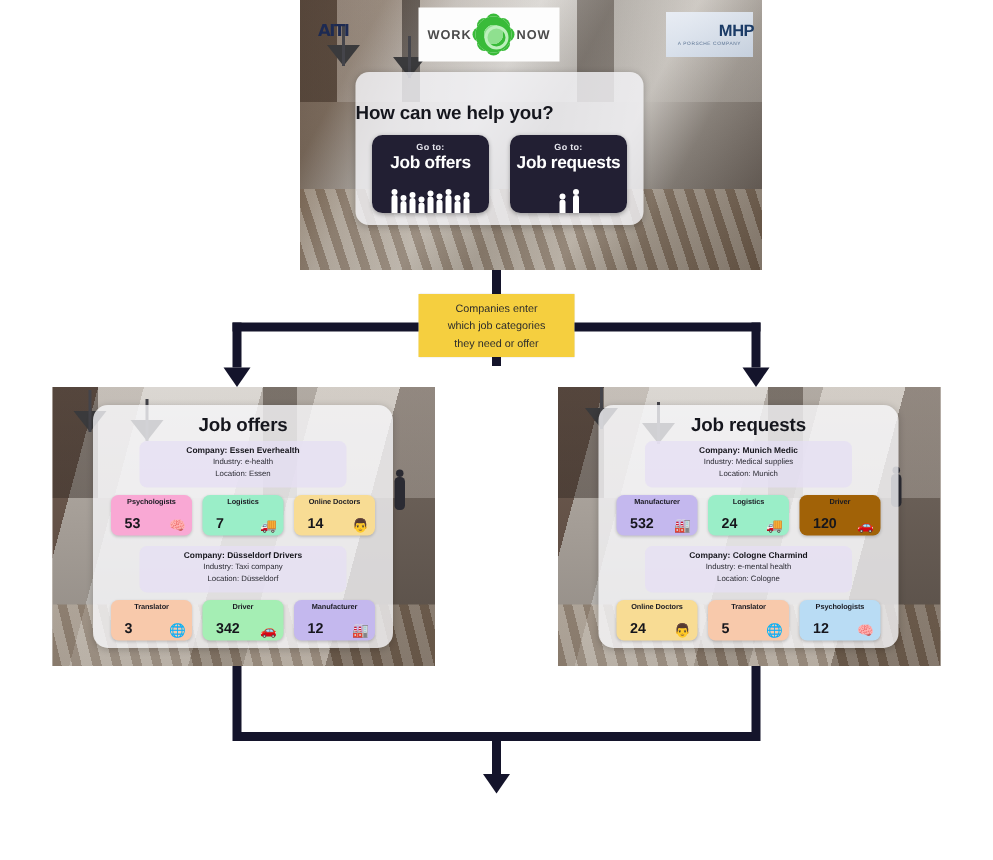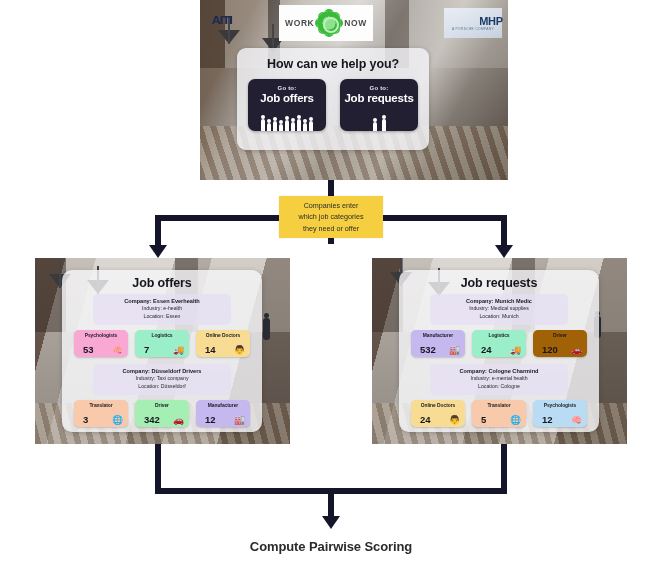--- a/index.html
+++ b/index.html
@@ -110,22 +110,22 @@
 
   
   .dialog-card {
     position: absolute;
     left: 37px; top: 48px; width: 192px; height: 102px;
     background: rgba(244,244,248,0.80);
     border-radius: 9px;
     box-shadow: 0 1px 5px rgba(0,0,0,.22);
   }
   .dialog-title {
-    text-align: center;
-    margin-top: 9px;
+    text-align: left;
+    margin-top: 20px;
     font-size: 12.5px;
     font-weight: bold;
     color: #15161d;
     letter-spacing: -0.1px;
   }
   .choice-row {
     display: flex; justify-content: center; gap: 14px; margin-top: 8px;
   }
   .choice-btn {
     position: relative;
@@ -451,15 +451,14 @@
       </div>
     </div>
   </div>
 
   <div class="arrow-line" style="left:155px; top:444px; width:6px; height:44px;"></div>
   <div class="arrow-line" style="left:501px; top:444px; width:6px; height:44px;"></div>
   <div class="arrow-line" style="left:155px; top:488px; width:352px; height:6px;"></div>
   <div class="arrow-line" style="left:328px; top:488px; width:6px; height:28px;"></div>
   <div class="arrow-head" style="left:322px; top:516px;"></div>
 
-  <div id="caption">Compute Pairwise Scoring</div>
 
 </div>
 
 </body></html>

